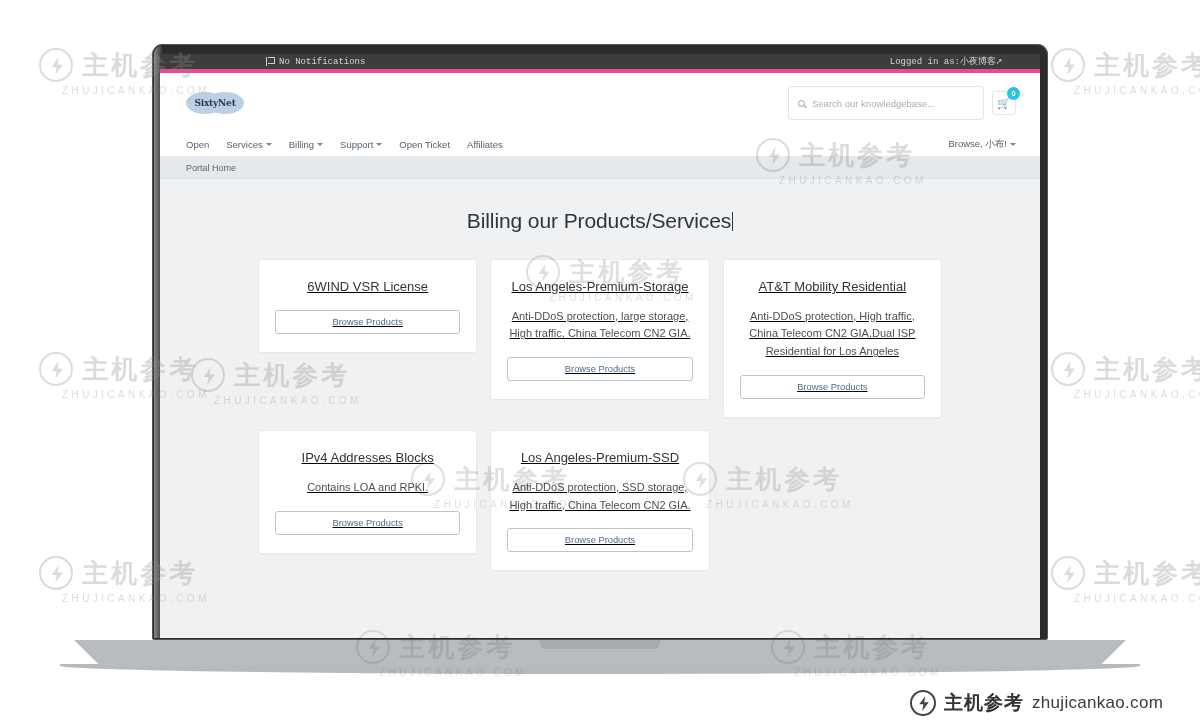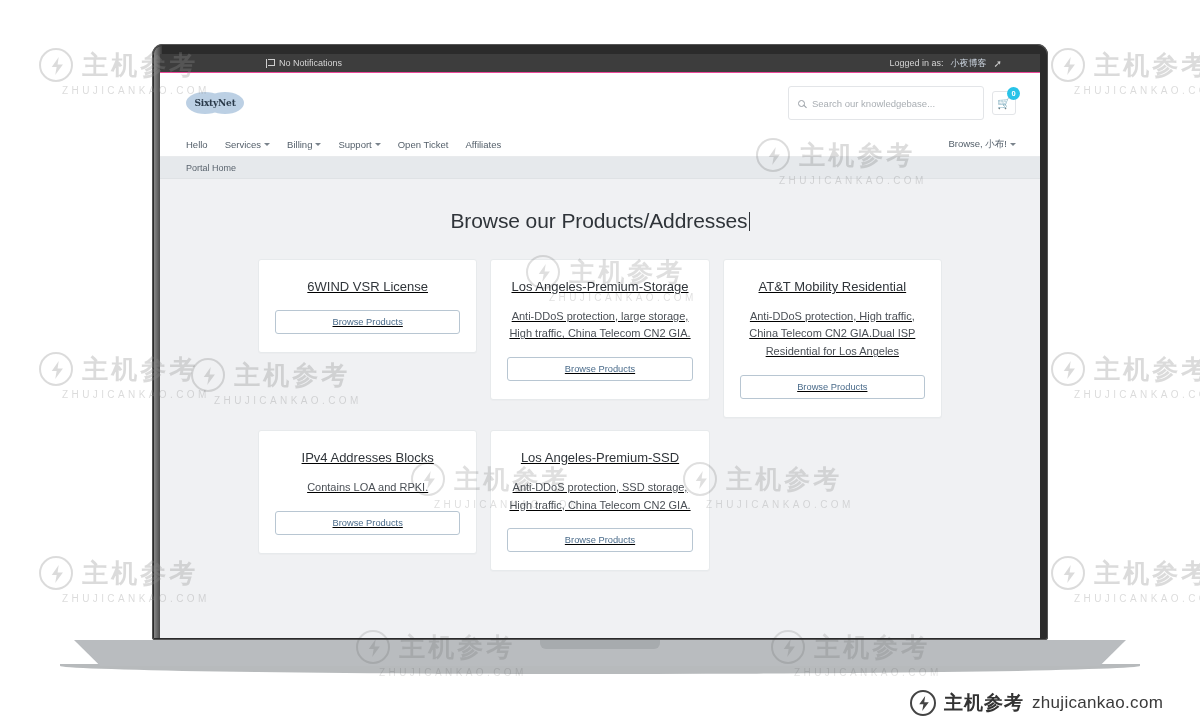--- a/index.html
+++ b/index.html
@@ -98,24 +98,25 @@
     background: #a7abae;
     border-radius: 0 0 6px 6px;
   }
 
   
   .topbar {
     height: 19px; background: #3d3d3d;
     display: flex; align-items: center;
     padding: 0 8px 0 8px;
     font-size: 9px; color: #d5d5d5;
-    border-bottom: 1px solid #ec4899;
+    border-bottom: 4px solid #ec4899;
+    font-family: Liberation Mono, monospace;
   }
   .topbar .tb-left { display: flex; align-items: center; gap: 5px; margin-left: 98px; }
-  .topbar .tb-right { display: flex; align-items: center; gap: 7px; margin-left: auto; margin-right: 30px; }
+  .topbar .tb-right { display: flex; align-items: center; gap: 0; margin-left: auto; margin-right: 30px; }
   .flag-icon {
     display:inline-block; width: 8px; height: 9px;
     border-left: 1.6px solid #cfcfcf;
     position: relative;
   }
   .flag-icon::after {
     content:""; position:absolute; left:1px; top:0;
     width:6px; height:5px; border:1.2px solid #cfcfcf; border-left:none;
   }
   .tb-user { color: #cfd8e3; }
@@ -366,21 +367,21 @@
           <div class="cart-btn">
             <span class="cart-glyph">🛒</span>
             <span class="cart-badge">0</span>
           </div>
         </div>
       </div>
 
       <div class="navbar">
         <div class="nav-items">
           <div class="nav-item">
-            <span>Hello</span>
+            <span>Open</span>
           </div>
           <div class="nav-item">
             <span>Services</span>
             <span class="caret"></span>
           </div>
           <div class="nav-item">
             <span>Billing</span>
             <span class="caret"></span>
           </div>
           <div class="nav-item">
@@ -399,21 +400,21 @@
           <span class="caret"></span>
         </div>
       </div>
 
       <div class="crumbbar">
         <span class="crumb">Portal Home</span>
       </div>
 
       <div class="content">
         <div class="title-wrap">
-          <h1 class="page-title"><span>Browse our Products/Addresses</span><span class="caret-bar"></span></h1>
+          <h1 class="page-title"><span>Billing our Products/Services</span><span class="caret-bar"></span></h1>
         </div>
 
         <div class="grid">
 
           <div class="card">
             <div class="card-title">6WIND VSR License</div>
             <button class="card-btn">Browse Products</button>
           </div>
 
           <div class="card">

